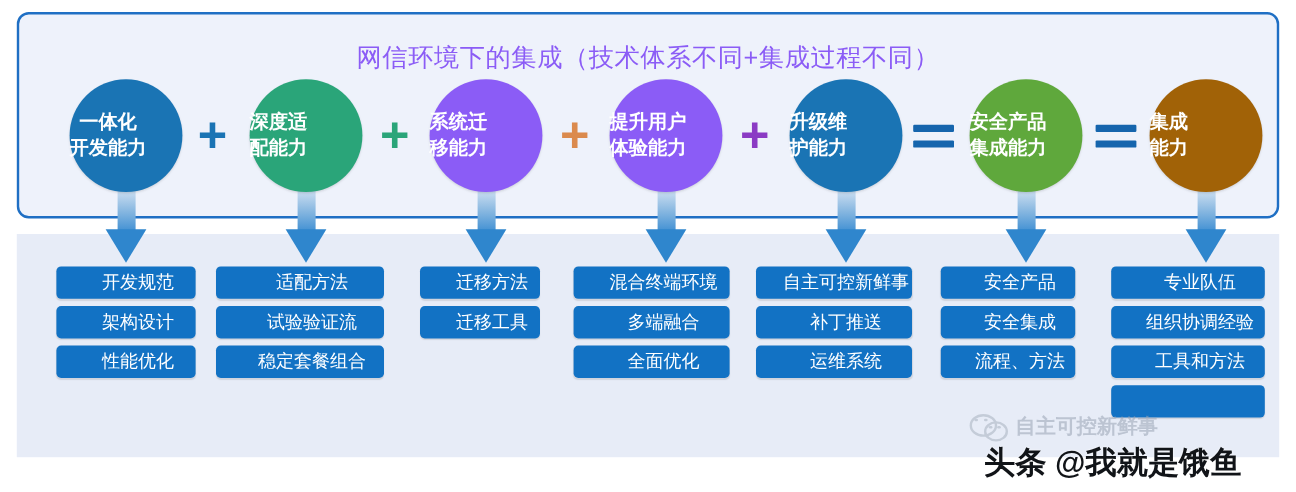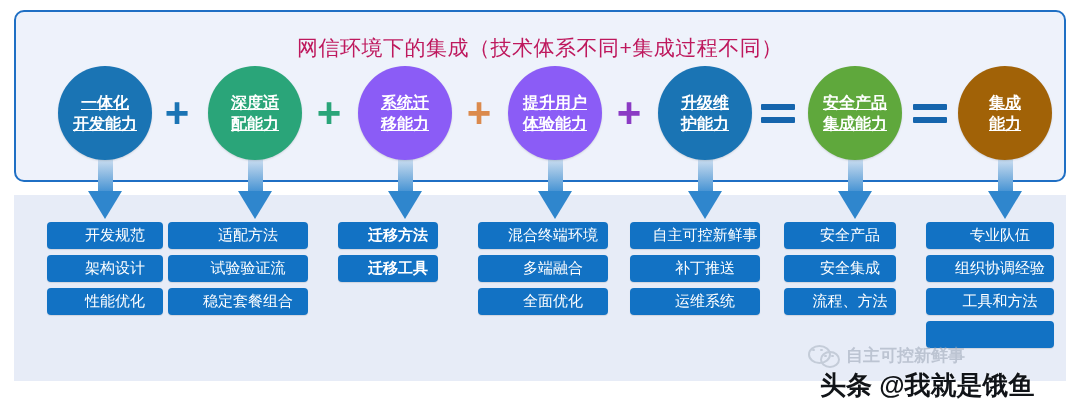--- a/index.html
+++ b/index.html
@@ -20,44 +20,43 @@
     border:2px solid #1f6fc4;
     border-radius:10px;
     box-sizing:border-box;
     z-index:3;
   }
   #diagram-title{
     position:absolute;
     left:0; right:0; top:22px;
     text-align:center;
     font-size:21px;
-    color:#be185d;
+    color:#8b5cf6;
     letter-spacing:.5px;
     white-space:nowrap;
   }
 
   
   #formula-row{
     position:absolute;
     left:0; top:66px;
     width:1080px; height:104px;
     z-index:5;
   }
   .node{
     position:absolute;
     width:94px;height:94px;
     border-radius:50%;
-    display:flex;align-items:center;justify-content:center;
+    display:flex;align-items:center;
     text-align:center;
     color:#ffffff;
     font-size:16px;
     line-height:21px;
     font-weight:600;
     box-shadow:0 1px 2px rgba(0,0,0,.13);
-    text-decoration:underline;
   }
   .node span{display:block;}
   .op{
     position:absolute;
     width:34px;height:94px;
     display:flex;align-items:center;justify-content:center;
     font-size:42px;
     font-weight:700;
     line-height:1;
   }
@@ -264,27 +263,27 @@
 </div>
 
 <div id="columns">
 
   <div class="col" style="left:47px;width:116px;">
     <div class="chip">开发规范</div>
     <div class="chip">架构设计</div>
     <div class="chip">性能优化</div>
   </div>
 
-  <div class="col" style="left:168px;width:140px;justify-content:space-between;">
+  <div class="col" style="left:180px;width:140px;justify-content:space-between;">
     <div class="chip">适配方法</div>
     <div class="chip">试验验证流</div>
     <div class="chip">稳定套餐组合</div>
   </div>
 
-  <div class="col" style="left:338px;width:100px;font-weight:bold;">
+  <div class="col" style="left:350px;width:100px;">
     <div class="chip">迁移方法</div>
     <div class="chip">迁移工具</div>
   </div>
 
   <div class="col" style="left:478px;width:130px;">
     <div class="chip">混合终端环境</div>
     <div class="chip">多端融合</div>
     <div class="chip">全面优化</div>
   </div>
 

